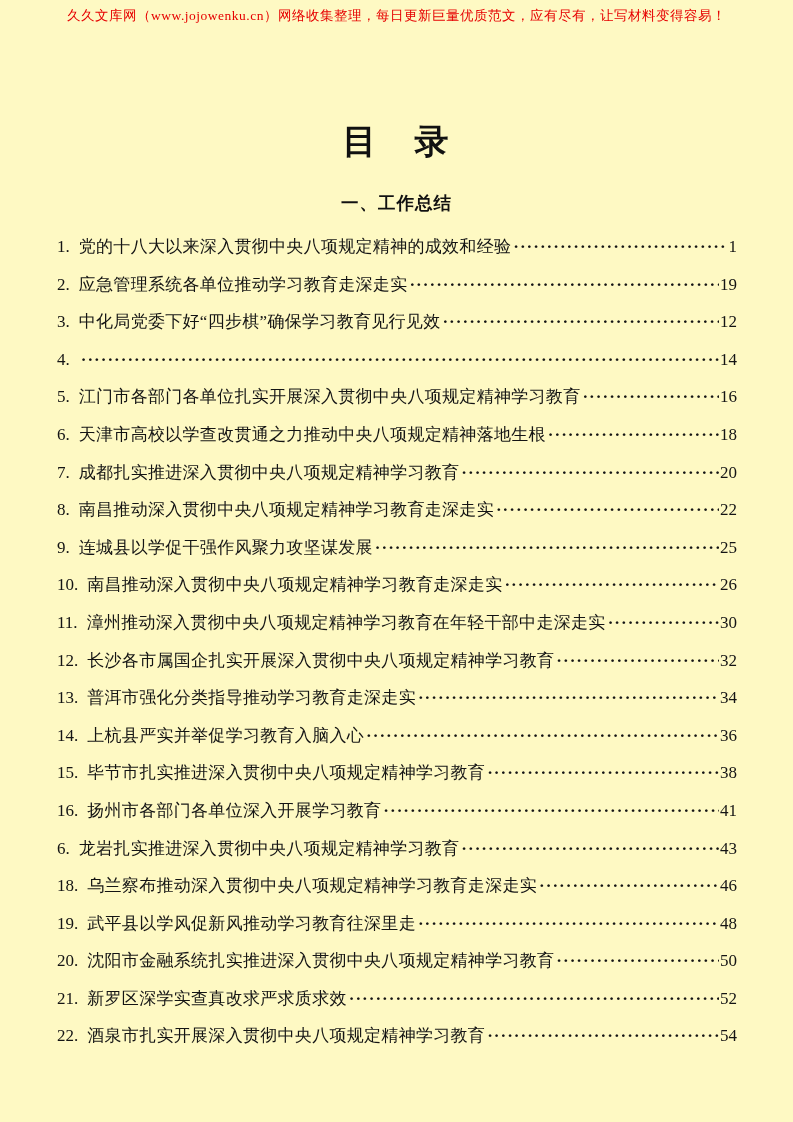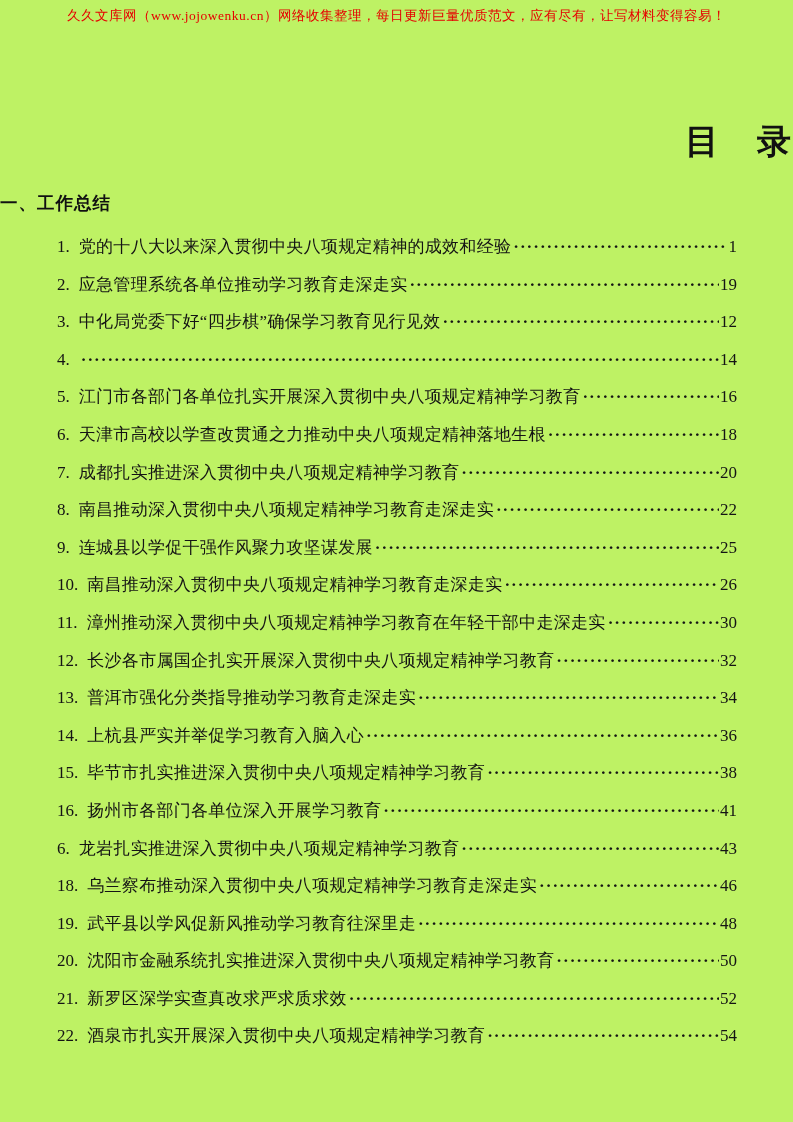--- a/index.html
+++ b/index.html
@@ -5,46 +5,46 @@
   html, body {
     margin: 0;
     padding: 0;
     background: #ffffff;
   }
   .page {
     position: relative;
     width: 793px;
     height: 1122px;
     margin: 0 auto;
-    background: #bef264;
+    background: #fef9c3;
     overflow: hidden;
     font-family: "Liberation Serif", serif;
     color: #141414;
   }
   .watermark {
     padding-top: 7px;
     text-align: center;
     font-size: 13.5px;
     letter-spacing: 0.5px;
     color: #e60000;
     font-family: "Liberation Serif", serif;
     white-space: nowrap;
   }
   .doc-title {
     margin-top: 94px;
-    text-align: right;
+    text-align: center;
     font-size: 34px;
     font-weight: bold;
     letter-spacing: 2px;
     color: #111111;
     font-family: "Liberation Serif", serif;
   }
   .section-heading {
     margin-top: 26px;
-    text-align: left;
+    text-align: center;
     font-size: 17.5px;
     font-weight: bold;
     color: #111111;
     font-family: "Liberation Sans", sans-serif;
     letter-spacing: 1px;
   }
   .toc-list {
     margin-top: 13px;
     padding: 0 56px 0 57px;
   }

